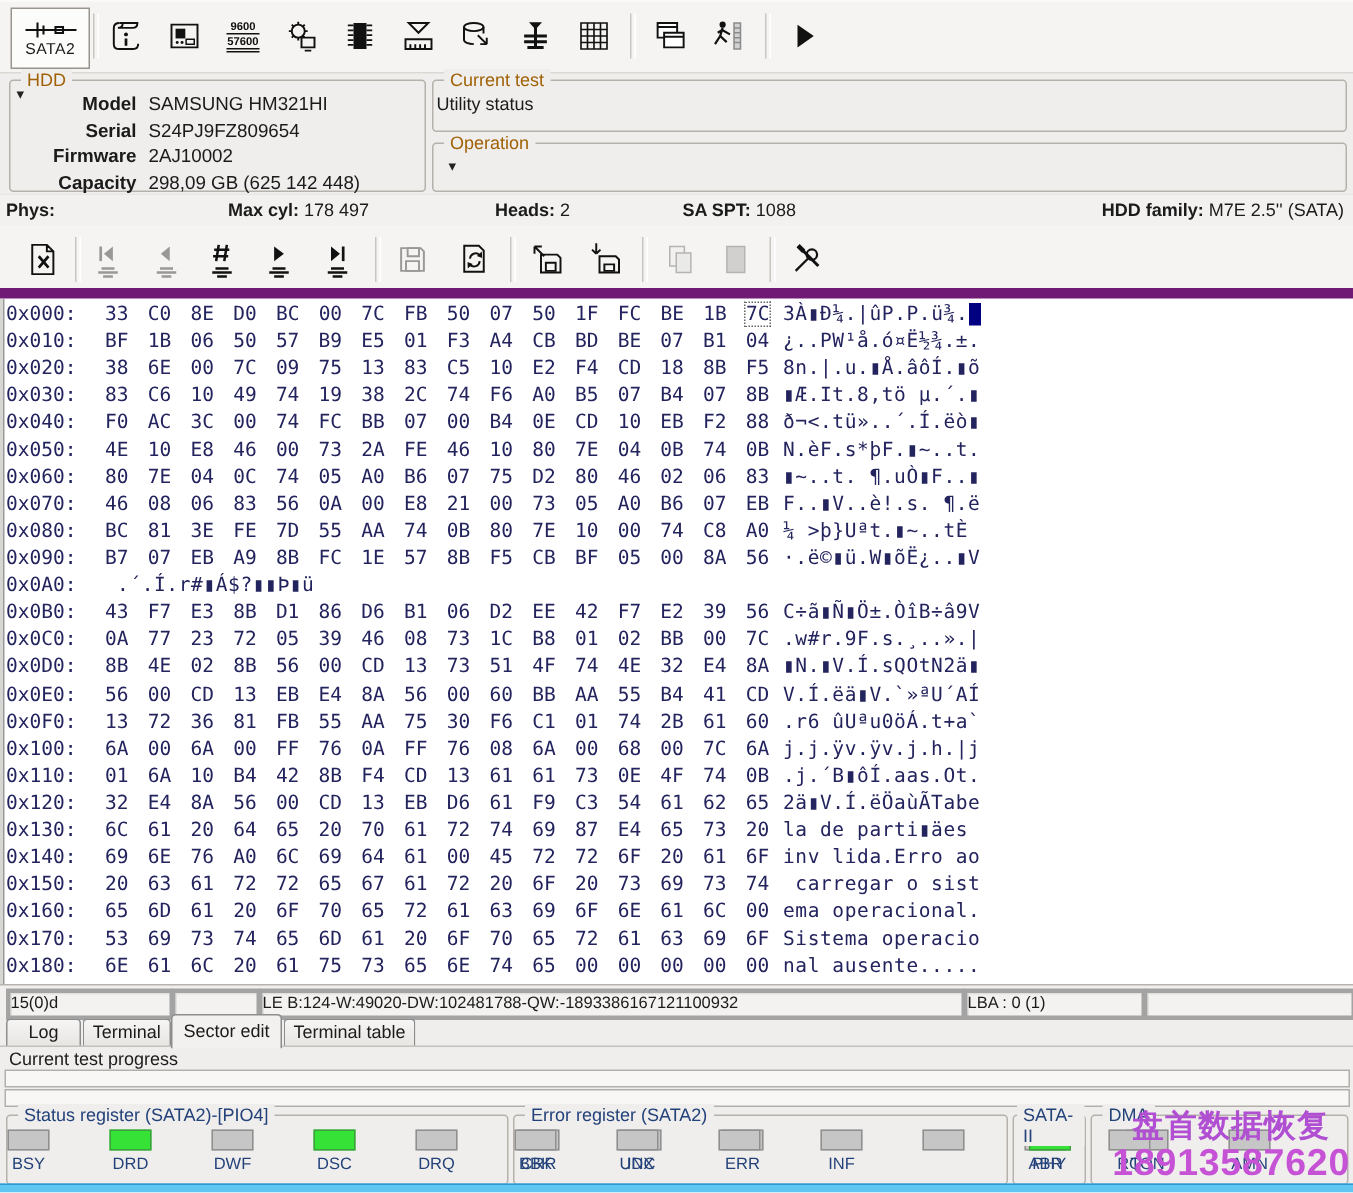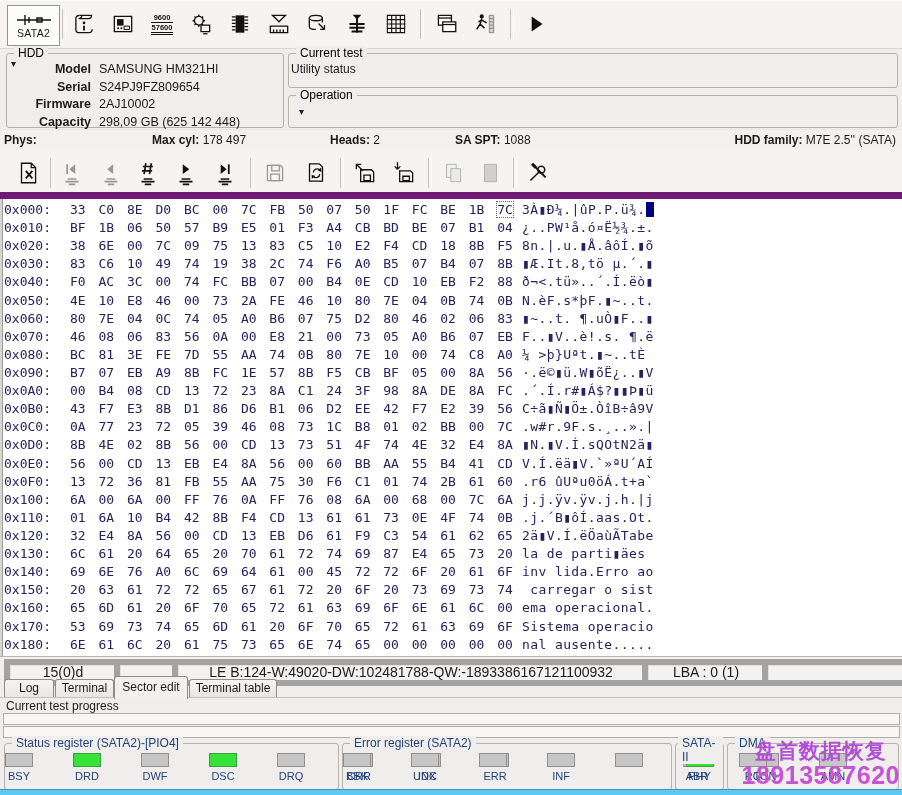--- a/index.html
+++ b/index.html
@@ -16,21 +16,21 @@
   .tbtn.disabled{opacity:.40;}
   .vsep{position:absolute;top:8px;width:2px;height:30px;border-left:1px solid #c9c6c1;border-right:1px solid #ffffff;}
   .sata{position:absolute;left:7px;top:4px;width:51px;height:39px;border:1px solid #99948d;
         background:#fcfcfb;display:flex;flex-direction:column;align-items:center;justify-content:center;
         font-size:10.5px;font-weight:normal;letter-spacing:.3px;}
   .baud{font-size:7.5px;font-weight:bold;line-height:9px;text-align:center;color:#111;}
   .baud span{display:block;border-bottom:1px solid #111;padding:0 1px;}
   .baud .b2{border-bottom:3px double #111;}
   
   .gbox{position:absolute;border:1px solid #b6b2ab;border-radius:3px;}
-  .gtitle{position:absolute;top:-8px;left:7px;background:#efeeec;padding:0 4px;font-size:12px;color:#000000;}
+  .gtitle{position:absolute;top:-8px;left:7px;background:#efeeec;padding:0 4px;font-size:12px;color:#a16207;}
   .gtitle.navy{color:#24427a;}
   .caret{font-size:10px;color:#222;line-height:10px;}
   
   .hddgrid{position:absolute;left:6px;top:7px;right:6px;font-size:12.5px;}
   .hddrow{display:flex;height:17.5px;line-height:17.5px;}
   .hddrow .lab{width:78px;text-align:right;font-weight:bold;padding-right:8px;}
   
   .physbar{position:absolute;left:0;top:129px;width:902px;height:21px;background:#f2f1ef;
            border-top:1px solid #e9e7e4;border-bottom:1px solid #d2cfca;font-size:12px;line-height:20px;}
   .physbar b{font-weight:bold;}
@@ -41,22 +41,22 @@
   .hexinner{position:absolute;left:4px;top:2px;font-family:"DejaVu Sans Mono",monospace;
             font-size:13px;color:var(--hexc,#23235e);}
   .hexrow{display:flex;height:18.12px;line-height:18.12px;white-space:pre;}
   .hexrow .addr{flex:0 0 66px;}
   .hexrow .bytes{flex:0 0 444px;word-spacing:5px;}
   .hexrow .ascii{margin-left:8px;letter-spacing:.4px;}
   .cursor-hex{outline:1px dotted #666;}
   .cursor-ascii{background:var(--curbg,#000080);color:var(--curbg,#000080);}
   
   .sbar{position:absolute;left:0;top:656px;width:902px;height:20px;background:#f1f0ee;border-top:1px solid #b7b4b0;}
-  .sseg{position:absolute;top:2px;height:15px;border:6px solid #a3a3a3;background:#f3f2f0;
-        font-size:14px;line-height:15px;text-align:center;overflow:hidden;box-shadow:inset 1px 1px 0 #e3e1de;}
+  .sseg{position:absolute;top:2px;height:15px;border:3px solid #a3a3a3;background:#f3f2f0;
+        font-size:11px;line-height:15px;text-align:left;overflow:hidden;box-shadow:inset 1px 1px 0 #e3e1de;}
   
   .tabrow{position:absolute;left:0;top:676px;width:902px;height:22px;}
   .tab{position:absolute;top:3px;height:18px;border:1px solid #8d8d8d;border-bottom:none;
        border-radius:3px 3px 0 0;background:linear-gradient(#f6f5f4,#e7e5e2);
        font-size:12px;line-height:17px;text-align:center;}
   .tab.active{top:0;height:22px;background:#f2f1ef;z-index:2;line-height:21px;}
   
   .ptlabel{position:absolute;left:6px;top:699px;font-size:12px;}
   .pbar{position:absolute;left:3px;width:895px;height:10px;border:1px solid #b2afab;background:#f8f7f6;}
   
@@ -357,21 +357,21 @@
         <div class="hexrow"><span class="addr">0x000:</span><span class="bytes"><span>33</span> <span>C0</span> <span>8E</span> <span>D0</span> <span>BC</span> <span>00</span> <span>7C</span> <span>FB</span> <span>50</span> <span>07</span> <span>50</span> <span>1F</span> <span>FC</span> <span>BE</span> <span>1B</span> <span class="cursor-hex">7C</span></span><span class="ascii"><span>3</span><span>À</span><span>▮</span><span>Ð</span><span>¼</span><span>.</span><span>|</span><span>û</span><span>P</span><span>.</span><span>P</span><span>.</span><span>ü</span><span>¾</span><span>.</span><span class="cursor-ascii">|</span></span></div>
         <div class="hexrow"><span class="addr">0x010:</span><span class="bytes">BF 1B 06 50 57 B9 E5 01 F3 A4 CB BD BE 07 B1 04</span><span class="ascii">¿..PW¹å.ó¤Ë½¾.±.</span></div>
         <div class="hexrow"><span class="addr">0x020:</span><span class="bytes">38 6E 00 7C 09 75 13 83 C5 10 E2 F4 CD 18 8B F5</span><span class="ascii">8n.|.u.▮Å.âôÍ.▮õ</span></div>
         <div class="hexrow"><span class="addr">0x030:</span><span class="bytes">83 C6 10 49 74 19 38 2C 74 F6 A0 B5 07 B4 07 8B</span><span class="ascii">▮Æ.It.8,tö µ.´.▮</span></div>
         <div class="hexrow"><span class="addr">0x040:</span><span class="bytes">F0 AC 3C 00 74 FC BB 07 00 B4 0E CD 10 EB F2 88</span><span class="ascii">ð¬&lt;.tü»..´.Í.ëò▮</span></div>
         <div class="hexrow"><span class="addr">0x050:</span><span class="bytes">4E 10 E8 46 00 73 2A FE 46 10 80 7E 04 0B 74 0B</span><span class="ascii">N.èF.s*þF.▮~..t.</span></div>
         <div class="hexrow"><span class="addr">0x060:</span><span class="bytes">80 7E 04 0C 74 05 A0 B6 07 75 D2 80 46 02 06 83</span><span class="ascii">▮~..t. ¶.uÒ▮F..▮</span></div>
         <div class="hexrow"><span class="addr">0x070:</span><span class="bytes">46 08 06 83 56 0A 00 E8 21 00 73 05 A0 B6 07 EB</span><span class="ascii">F..▮V..è!.s. ¶.ë</span></div>
         <div class="hexrow"><span class="addr">0x080:</span><span class="bytes">BC 81 3E FE 7D 55 AA 74 0B 80 7E 10 00 74 C8 A0</span><span class="ascii">¼ &gt;þ}Uªt.▮~..tÈ </span></div>
         <div class="hexrow"><span class="addr">0x090:</span><span class="bytes">B7 07 EB A9 8B FC 1E 57 8B F5 CB BF 05 00 8A 56</span><span class="ascii">·.ë©▮ü.W▮õË¿..▮V</span></div>
-        <div class="hexrow"><span class="addr">0x0A0:</span><span class="bytes">00 B4 08 CD 13 72 23 8A C1 24 3F 98 8A DE 8A FC</span><span class="ascii">.´.Í.r#▮Á$?▮▮Þ▮ü</span></div>
+        <div class="hexrow"><span class="addr">0x0A0:</span><span class="ascii">.´.Í.r#▮Á$?▮▮Þ▮ü</span></div>
         <div class="hexrow"><span class="addr">0x0B0:</span><span class="bytes">43 F7 E3 8B D1 86 D6 B1 06 D2 EE 42 F7 E2 39 56</span><span class="ascii">C÷ã▮Ñ▮Ö±.ÒîB÷â9V</span></div>
         <div class="hexrow"><span class="addr">0x0C0:</span><span class="bytes">0A 77 23 72 05 39 46 08 73 1C B8 01 02 BB 00 7C</span><span class="ascii">.w#r.9F.s.¸..».|</span></div>
         <div class="hexrow"><span class="addr">0x0D0:</span><span class="bytes">8B 4E 02 8B 56 00 CD 13 73 51 4F 74 4E 32 E4 8A</span><span class="ascii">▮N.▮V.Í.sQOtN2ä▮</span></div>
         <div class="hexrow"><span class="addr">0x0E0:</span><span class="bytes">56 00 CD 13 EB E4 8A 56 00 60 BB AA 55 B4 41 CD</span><span class="ascii">V.Í.ëä▮V.`»ªU´AÍ</span></div>
         <div class="hexrow"><span class="addr">0x0F0:</span><span class="bytes">13 72 36 81 FB 55 AA 75 30 F6 C1 01 74 2B 61 60</span><span class="ascii">.r6 ûUªu0öÁ.t+a`</span></div>
         <div class="hexrow"><span class="addr">0x100:</span><span class="bytes">6A 00 6A 00 FF 76 0A FF 76 08 6A 00 68 00 7C 6A</span><span class="ascii">j.j.ÿv.ÿv.j.h.|j</span></div>
         <div class="hexrow"><span class="addr">0x110:</span><span class="bytes">01 6A 10 B4 42 8B F4 CD 13 61 61 73 0E 4F 74 0B</span><span class="ascii">.j.´B▮ôÍ.aas.Ot.</span></div>
         <div class="hexrow"><span class="addr">0x120:</span><span class="bytes">32 E4 8A 56 00 CD 13 EB D6 61 F9 C3 54 61 62 65</span><span class="ascii">2ä▮V.Í.ëÖaùÃTabe</span></div>
         <div class="hexrow"><span class="addr">0x130:</span><span class="bytes">6C 61 20 64 65 20 70 61 72 74 69 87 E4 65 73 20</span><span class="ascii">la de parti▮äes </span></div>
         <div class="hexrow"><span class="addr">0x140:</span><span class="bytes">69 6E 76 A0 6C 69 64 61 00 45 72 72 6F 20 61 6F</span><span class="ascii">inv lida.Erro ao</span></div>

